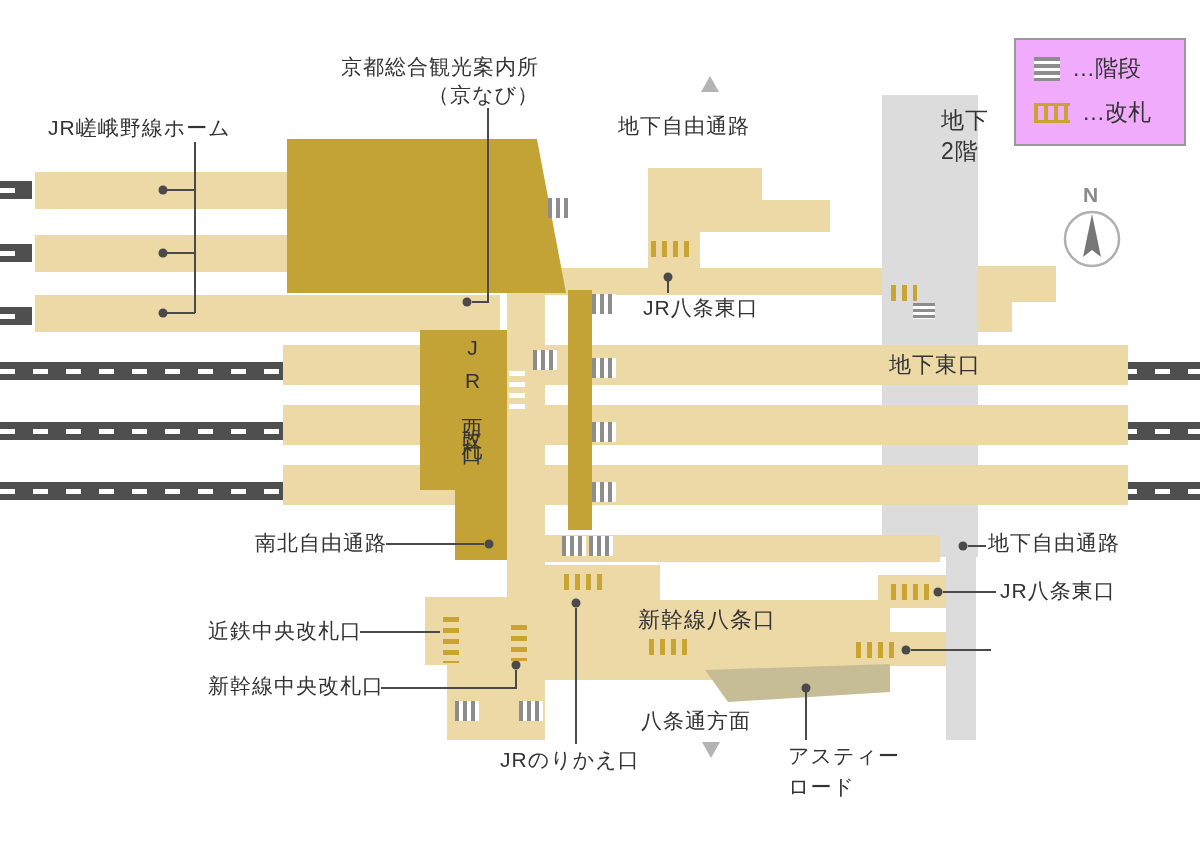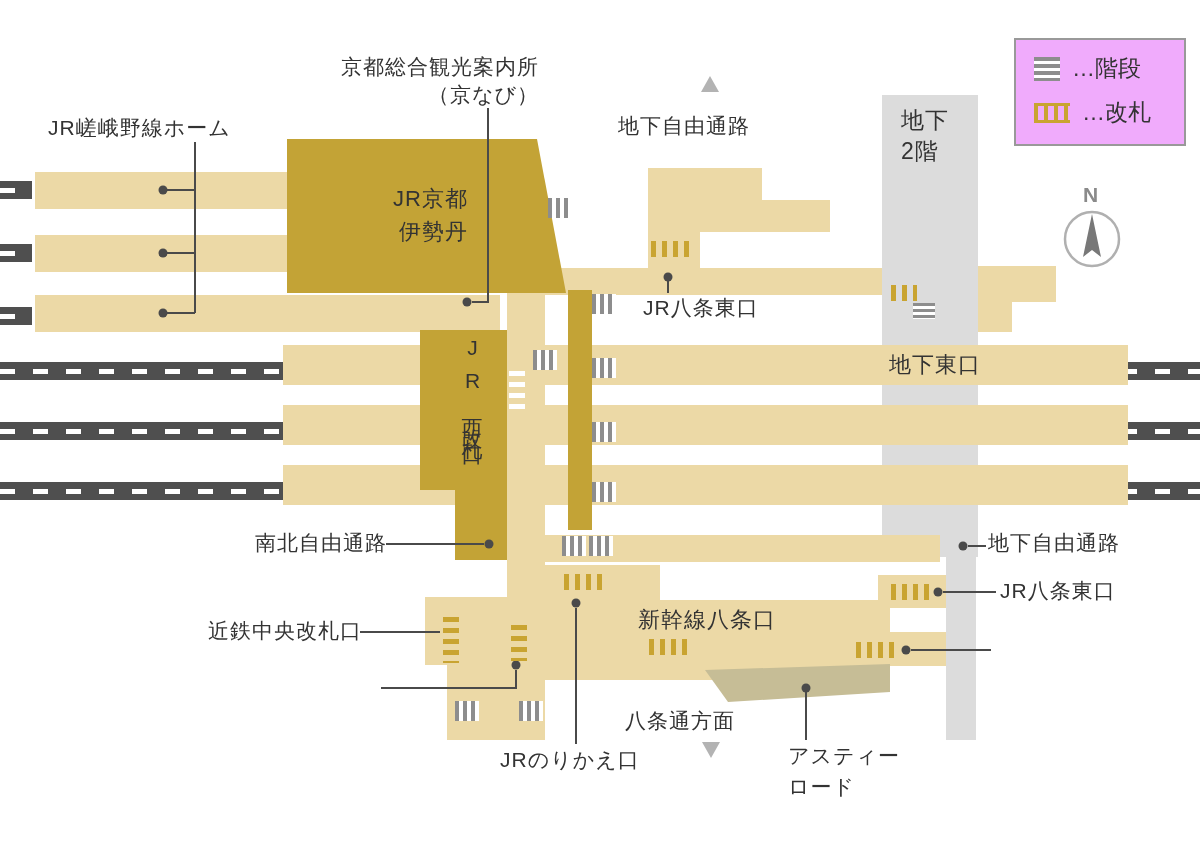--- a/index.html
+++ b/index.html
@@ -141,44 +141,41 @@
 
   <div class="lbl" style="left:48px;top:114px">JR嵯峨野線ホーム</div>
 
   <div class="lbl center" style="left:283px;top:53px;width:256px;line-height:28px">
     <div>京都総合観光案内所</div>
     <div>（京なび）</div>
   </div>
 
   <div class="lbl" style="left:618px;top:112px">地下自由通路</div>
 
-  <div class="lbl" style="left:901px;top:105px;font-size:23px;line-height:31px">
+  <div class="lbl" style="left:941px;top:105px;font-size:23px;line-height:31px">
     <div>地下</div>
     <div>2階</div>
   </div>
 
-  <div class="lbl big center" style="left:296px;top:182px;width:172px;line-height:33px">
-    <div>JR京都</div>
-    <div>伊勢丹</div>
-  </div>
 
   <div class="lbl" style="left:643px;top:294px">JR八条東口</div>
   <div class="lbl big" style="left:889px;top:350px">地下東口</div>
   <div class="lbl vlbl" style="left:458px;top:336px">JR西改札口</div>
   <div class="lbl" style="left:255px;top:529px">南北自由通路</div>
   <div class="lbl" style="left:988px;top:529px">地下自由通路</div>
   <div class="lbl" style="left:1000px;top:577px">JR八条東口</div>
   <div class="lbl" style="left:208px;top:617px">近鉄中央改札口</div>
+  <div class="lbl" style="left:208px;top:672px">新幹線中央改札口</div>
   <div class="lbl big" style="left:638px;top:605px">新幹線八条口</div>
 
   <div class="lbl" style="left:500px;top:744px;line-height:31px">
     <div>JRのりかえ口</div>
   </div>
 
-  <div class="lbl" style="left:625px;top:707px">八条通方面</div>
+  <div class="lbl" style="left:641px;top:707px">八条通方面</div>
 
   <div class="lbl" style="left:788px;top:740px;line-height:31px">
     <div>アスティー</div>
     <div>ロード</div>
   </div>
 
   <div class="north">N</div>
 
   <div class="legend">
     <div class="legend-row">

